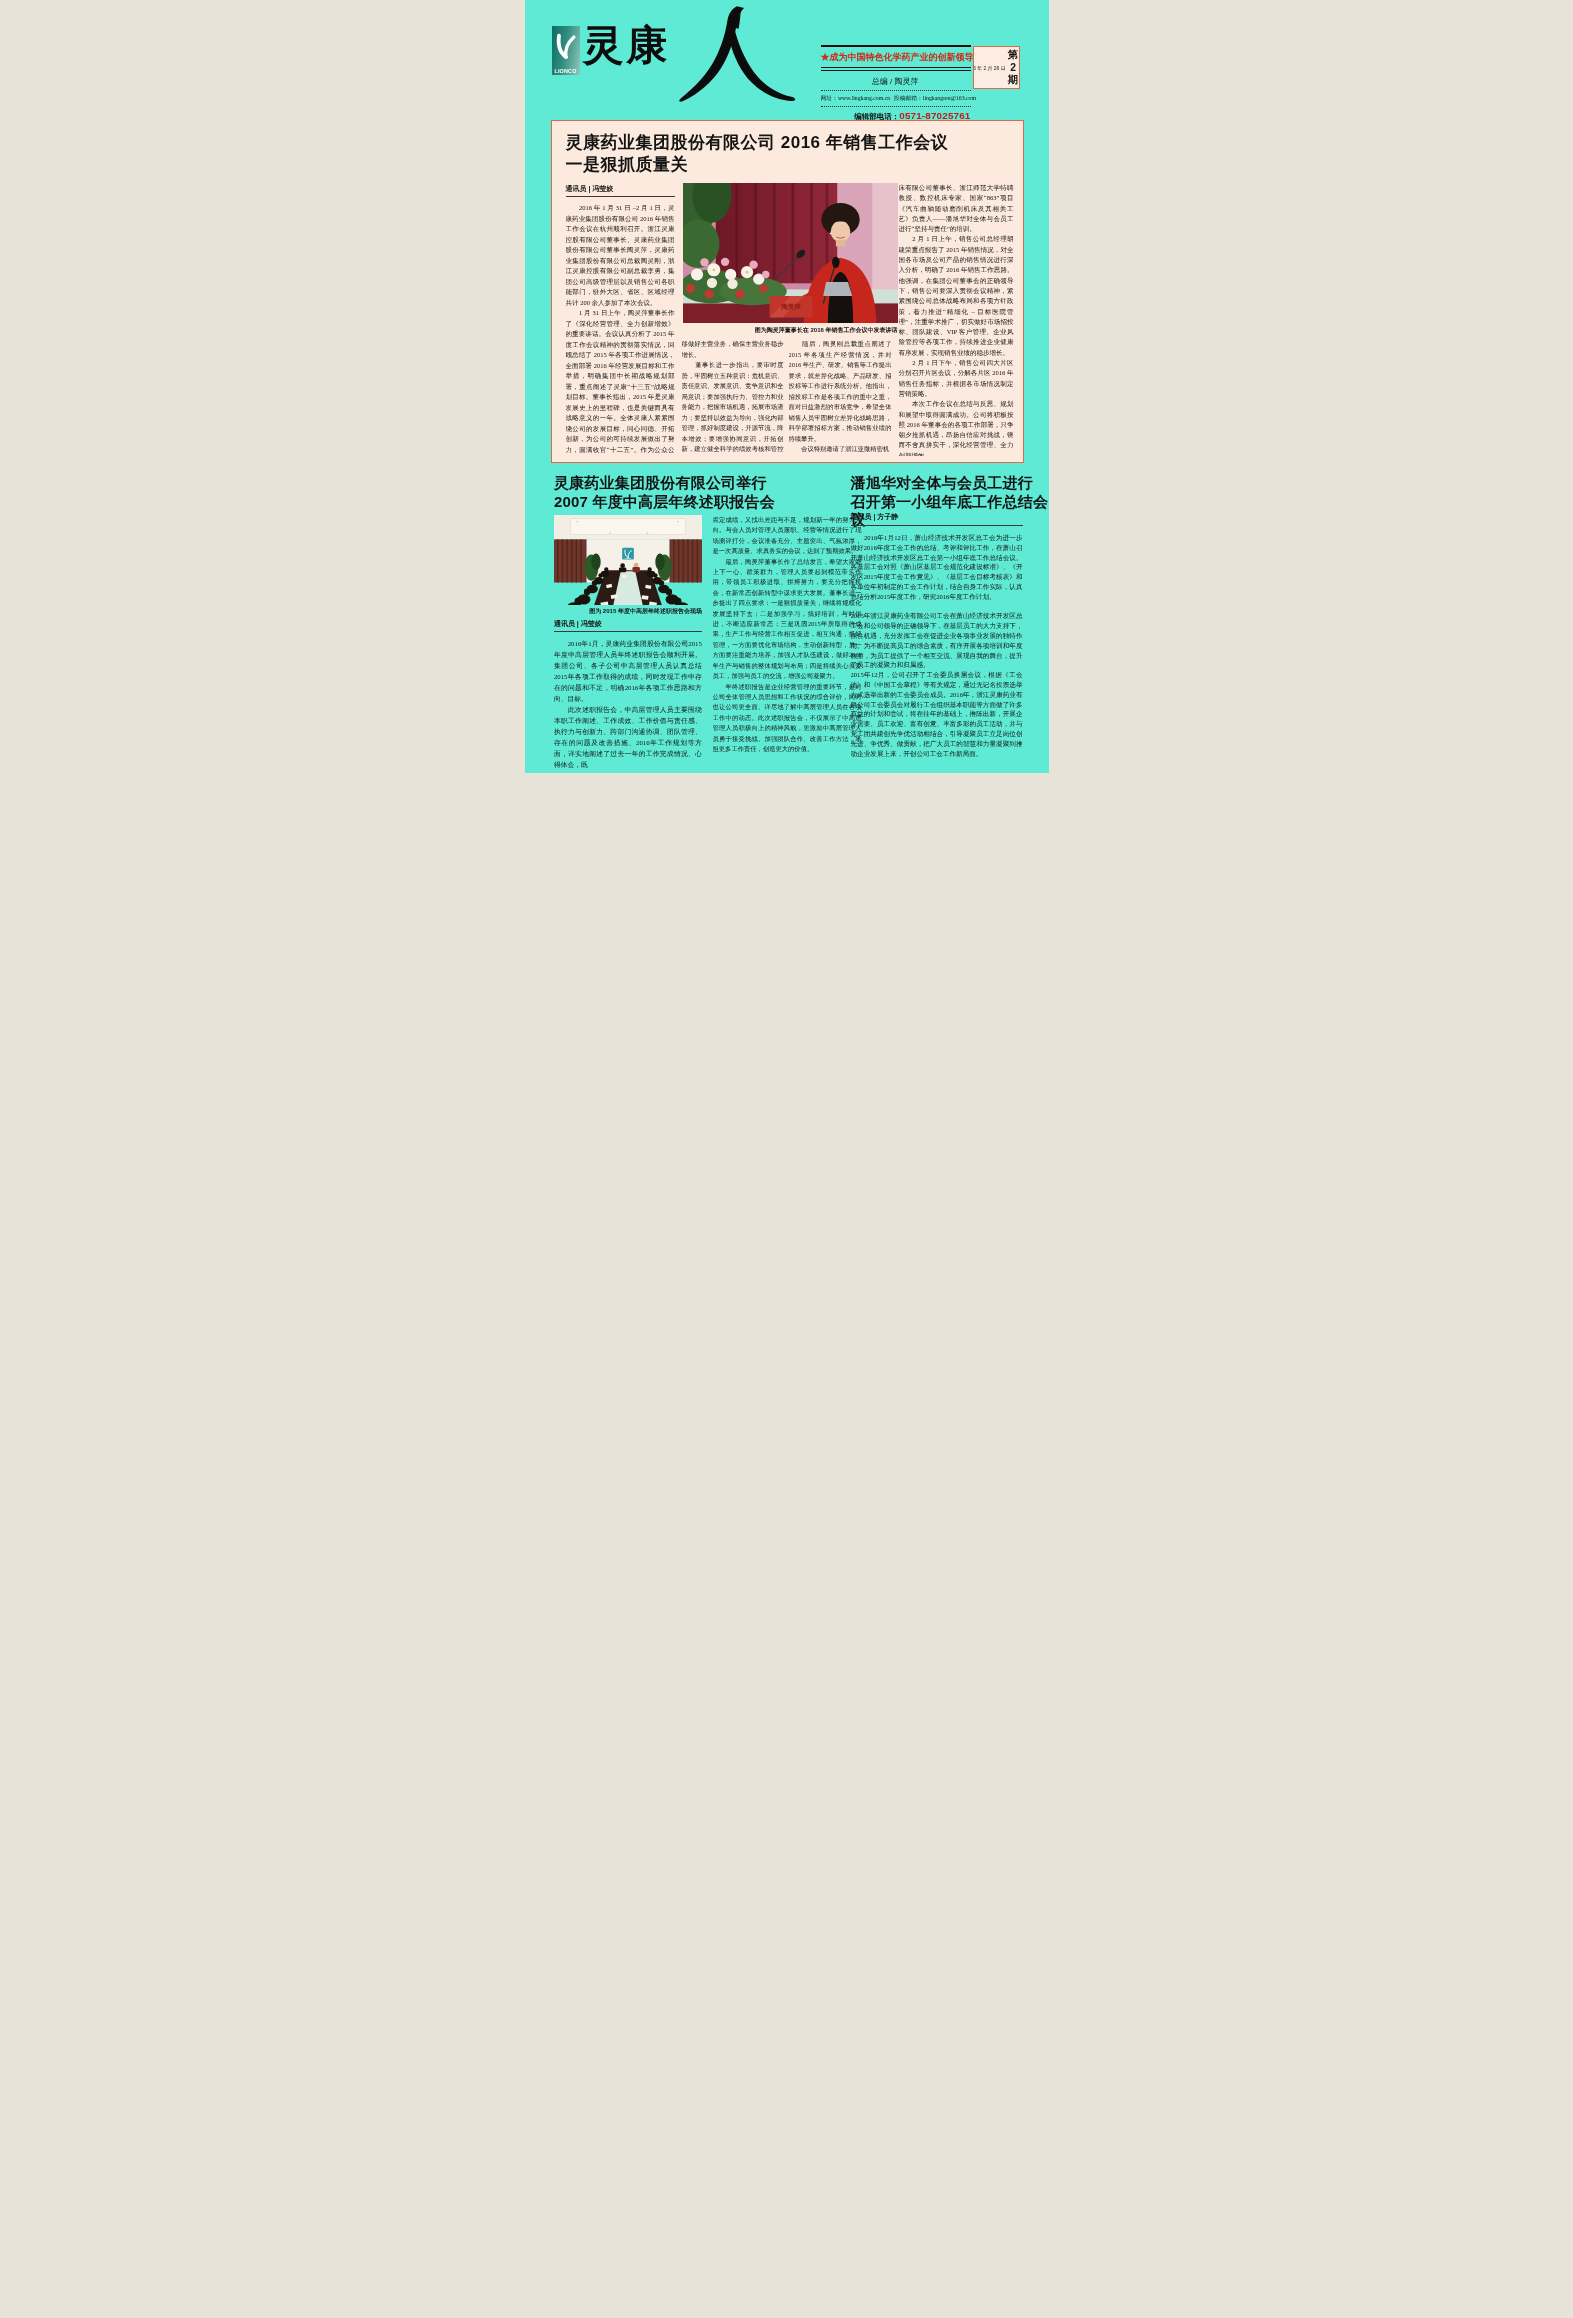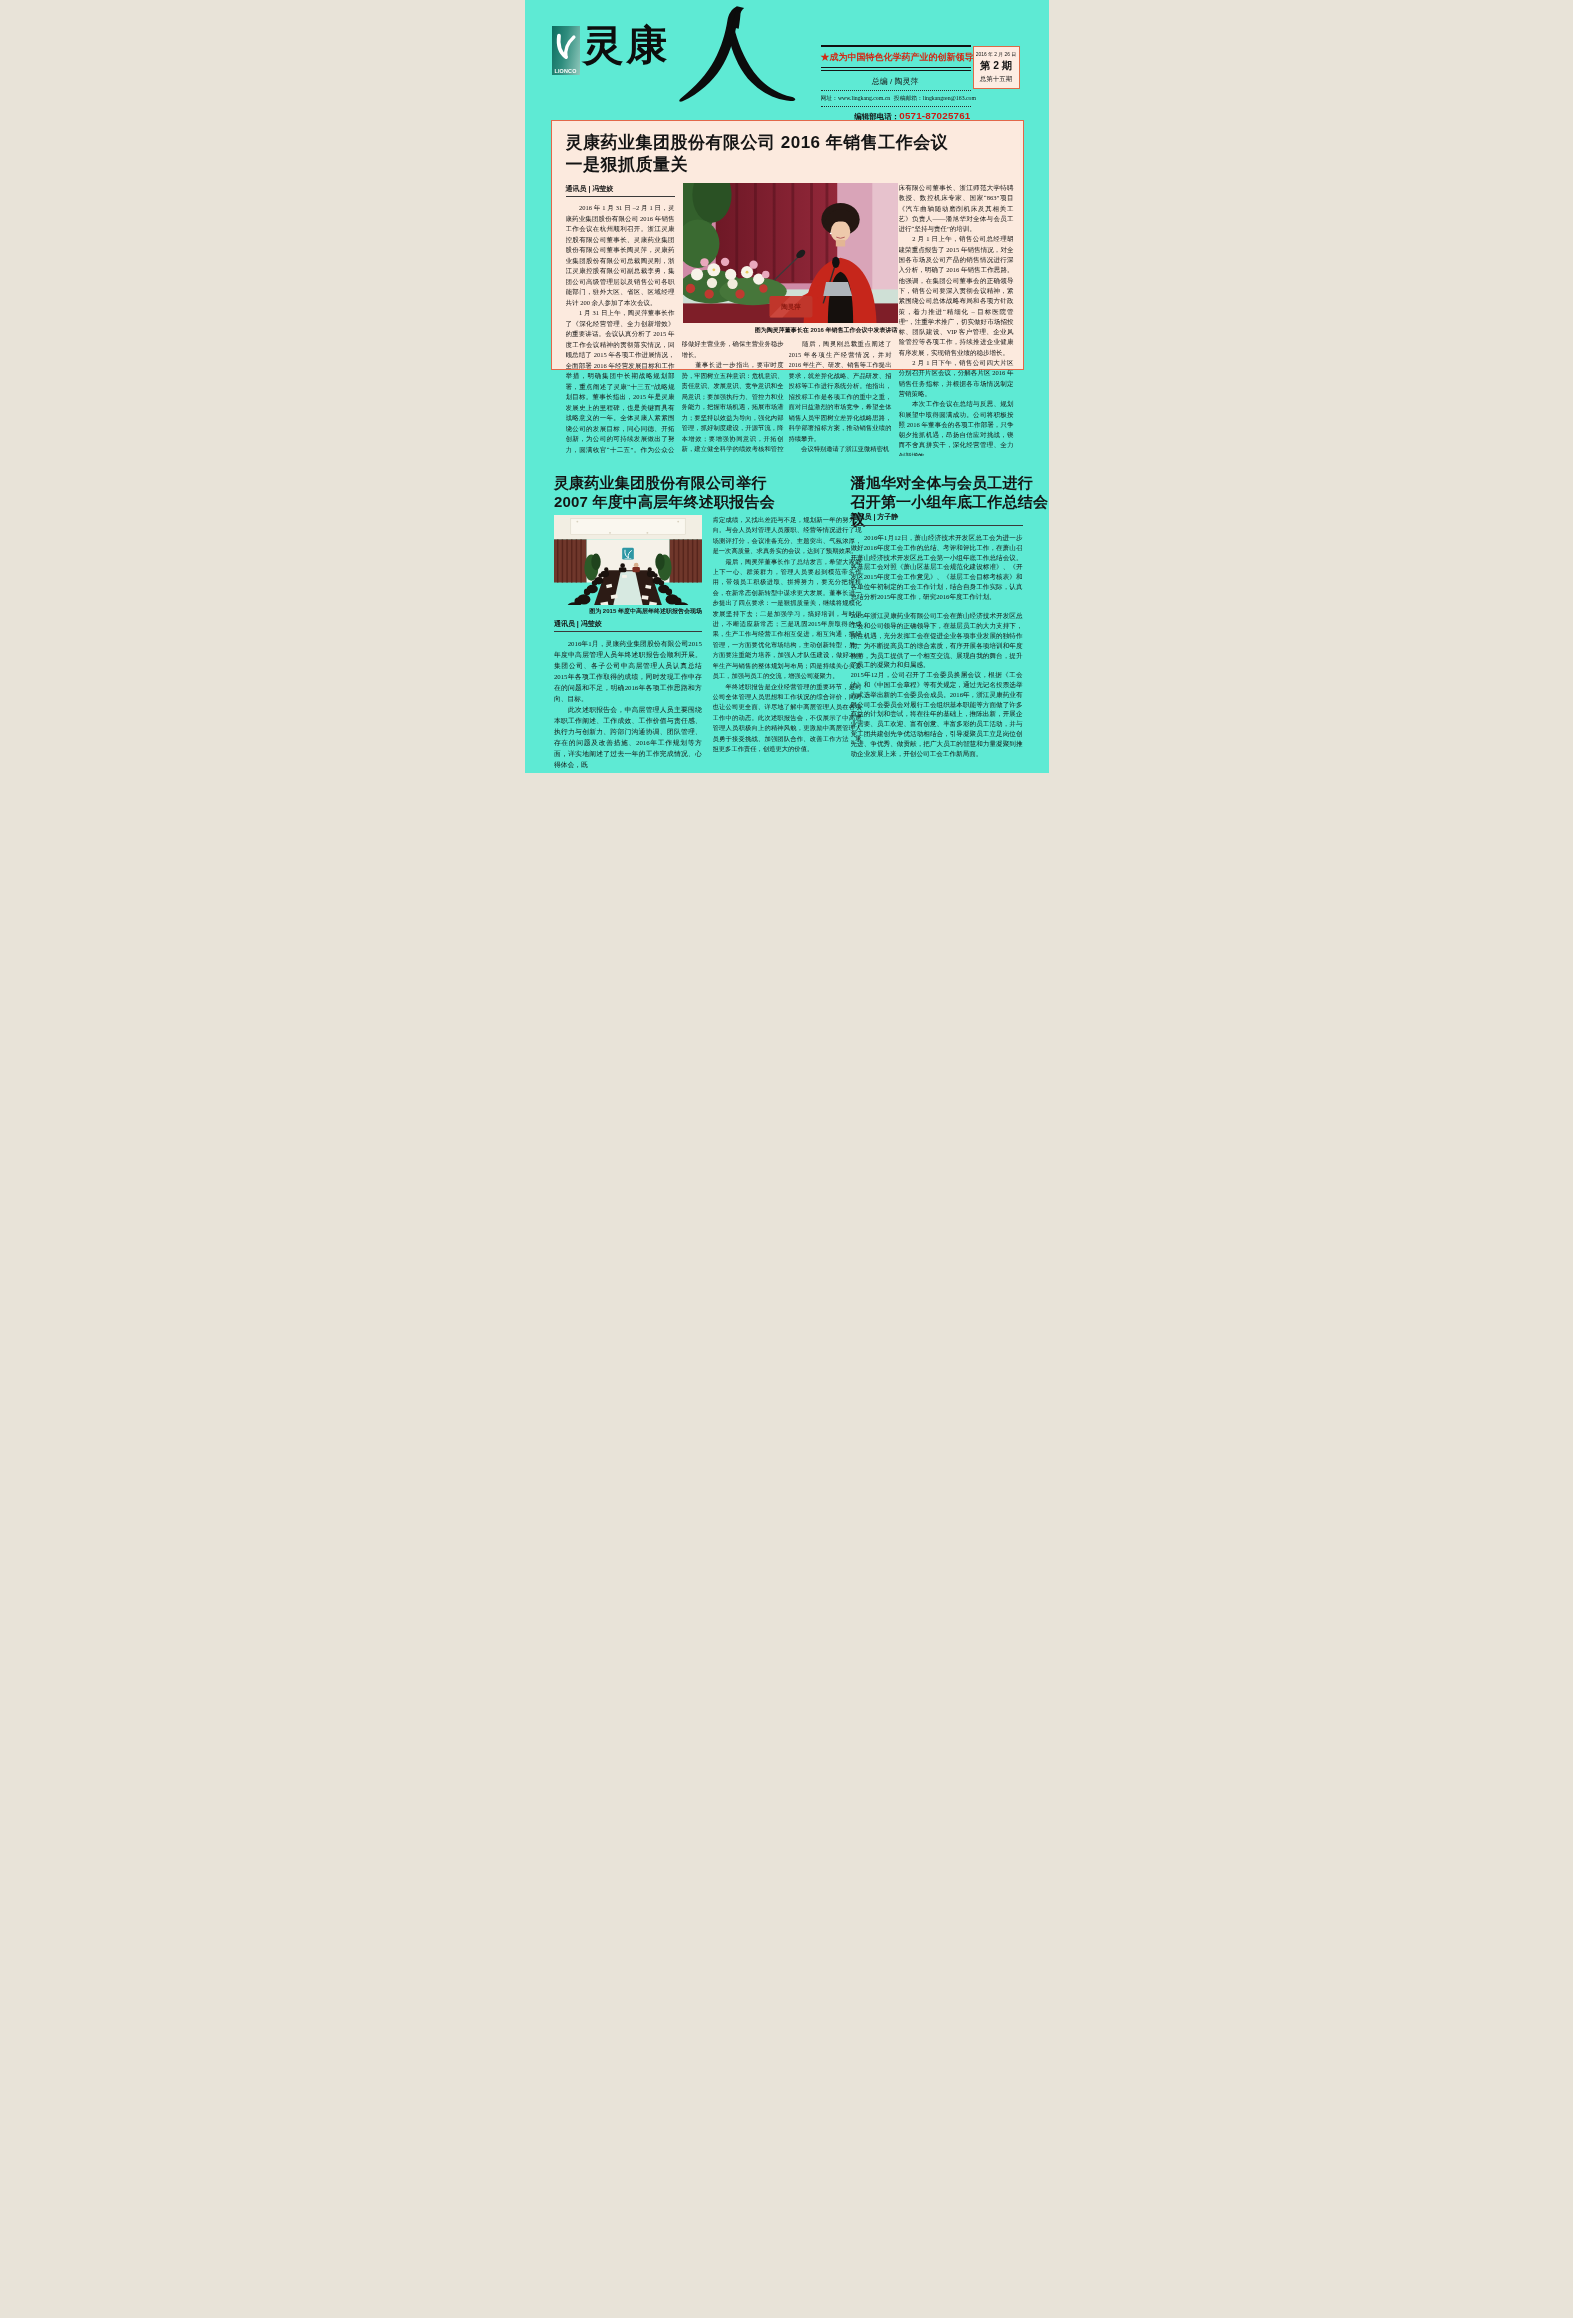--- a/index.html
+++ b/index.html
@@ -30,29 +30,29 @@
   .contact-line{margin:2.8px 0;font-size:5.8px;white-space:nowrap;}
   .contact-line span{margin-right:3.7px;}
   .phone-line{margin:2.8px 0 0;text-align:right;}
   .phone-label{font-family:Liberation Mono, monospace;font-weight:bold;font-size:7.5px;}
   .phone-number{font-family:"Liberation Sans",sans-serif;font-weight:bold;font-size:9.8px;
                 color:#cc1a12;letter-spacing:0.2px;}
   .note-line{margin-top:3.7px;text-align:right;font-style:italic;font-size:6px;
              font-family:"DejaVu Serif",serif;}
 
   .issue-box{left:448px;top:46px;width:45px;height:41px;border:1.4px solid #dd6a47;
-             background:#fdece2;display:flex;flex-direction:column;align-items:center;
+             background:#fdece2;display:flex;flex-direction:row;align-items:center;
              justify-content:center;gap:2.3px;text-align:center;overflow:hidden;
              font-family:"Liberation Sans",sans-serif;}
   .issue-date{font-size:4.9px;white-space:nowrap;}
   .issue-number{font-size:10.3px;font-weight:bold;}
   .issue-total{font-size:6.5px;}
 
   
-  .main-panel{left:26px;top:120px;width:473px;height:250px;background:#fceade;
+  .main-panel{left:26px;top:120px;width:473px;height:343px;background:#fceade;
               border:1.4px solid #e2684a;box-sizing:border-box;}
   .main-title{left:14px;top:11.2px;font-family:"Liberation Sans",sans-serif;font-weight:bold;
               font-size:17px;line-height:22px;letter-spacing:0.5px;}
   .byline{font-family:"Liberation Sans",sans-serif;font-weight:bold;font-size:7px;}
   .thin-rule{border-top:0.7px solid #3a3a3a;}
 
   .col{text-align:justify;overflow:hidden;}
   .col p{margin:0;}
   .m-col1{left:14px;top:82px;width:109px;height:251px;font-size:6.5px;line-height:10.5px;}
   .m-col2{left:130px;top:218px;width:102px;height:117px;font-size:6.3px;line-height:10.5px;}

